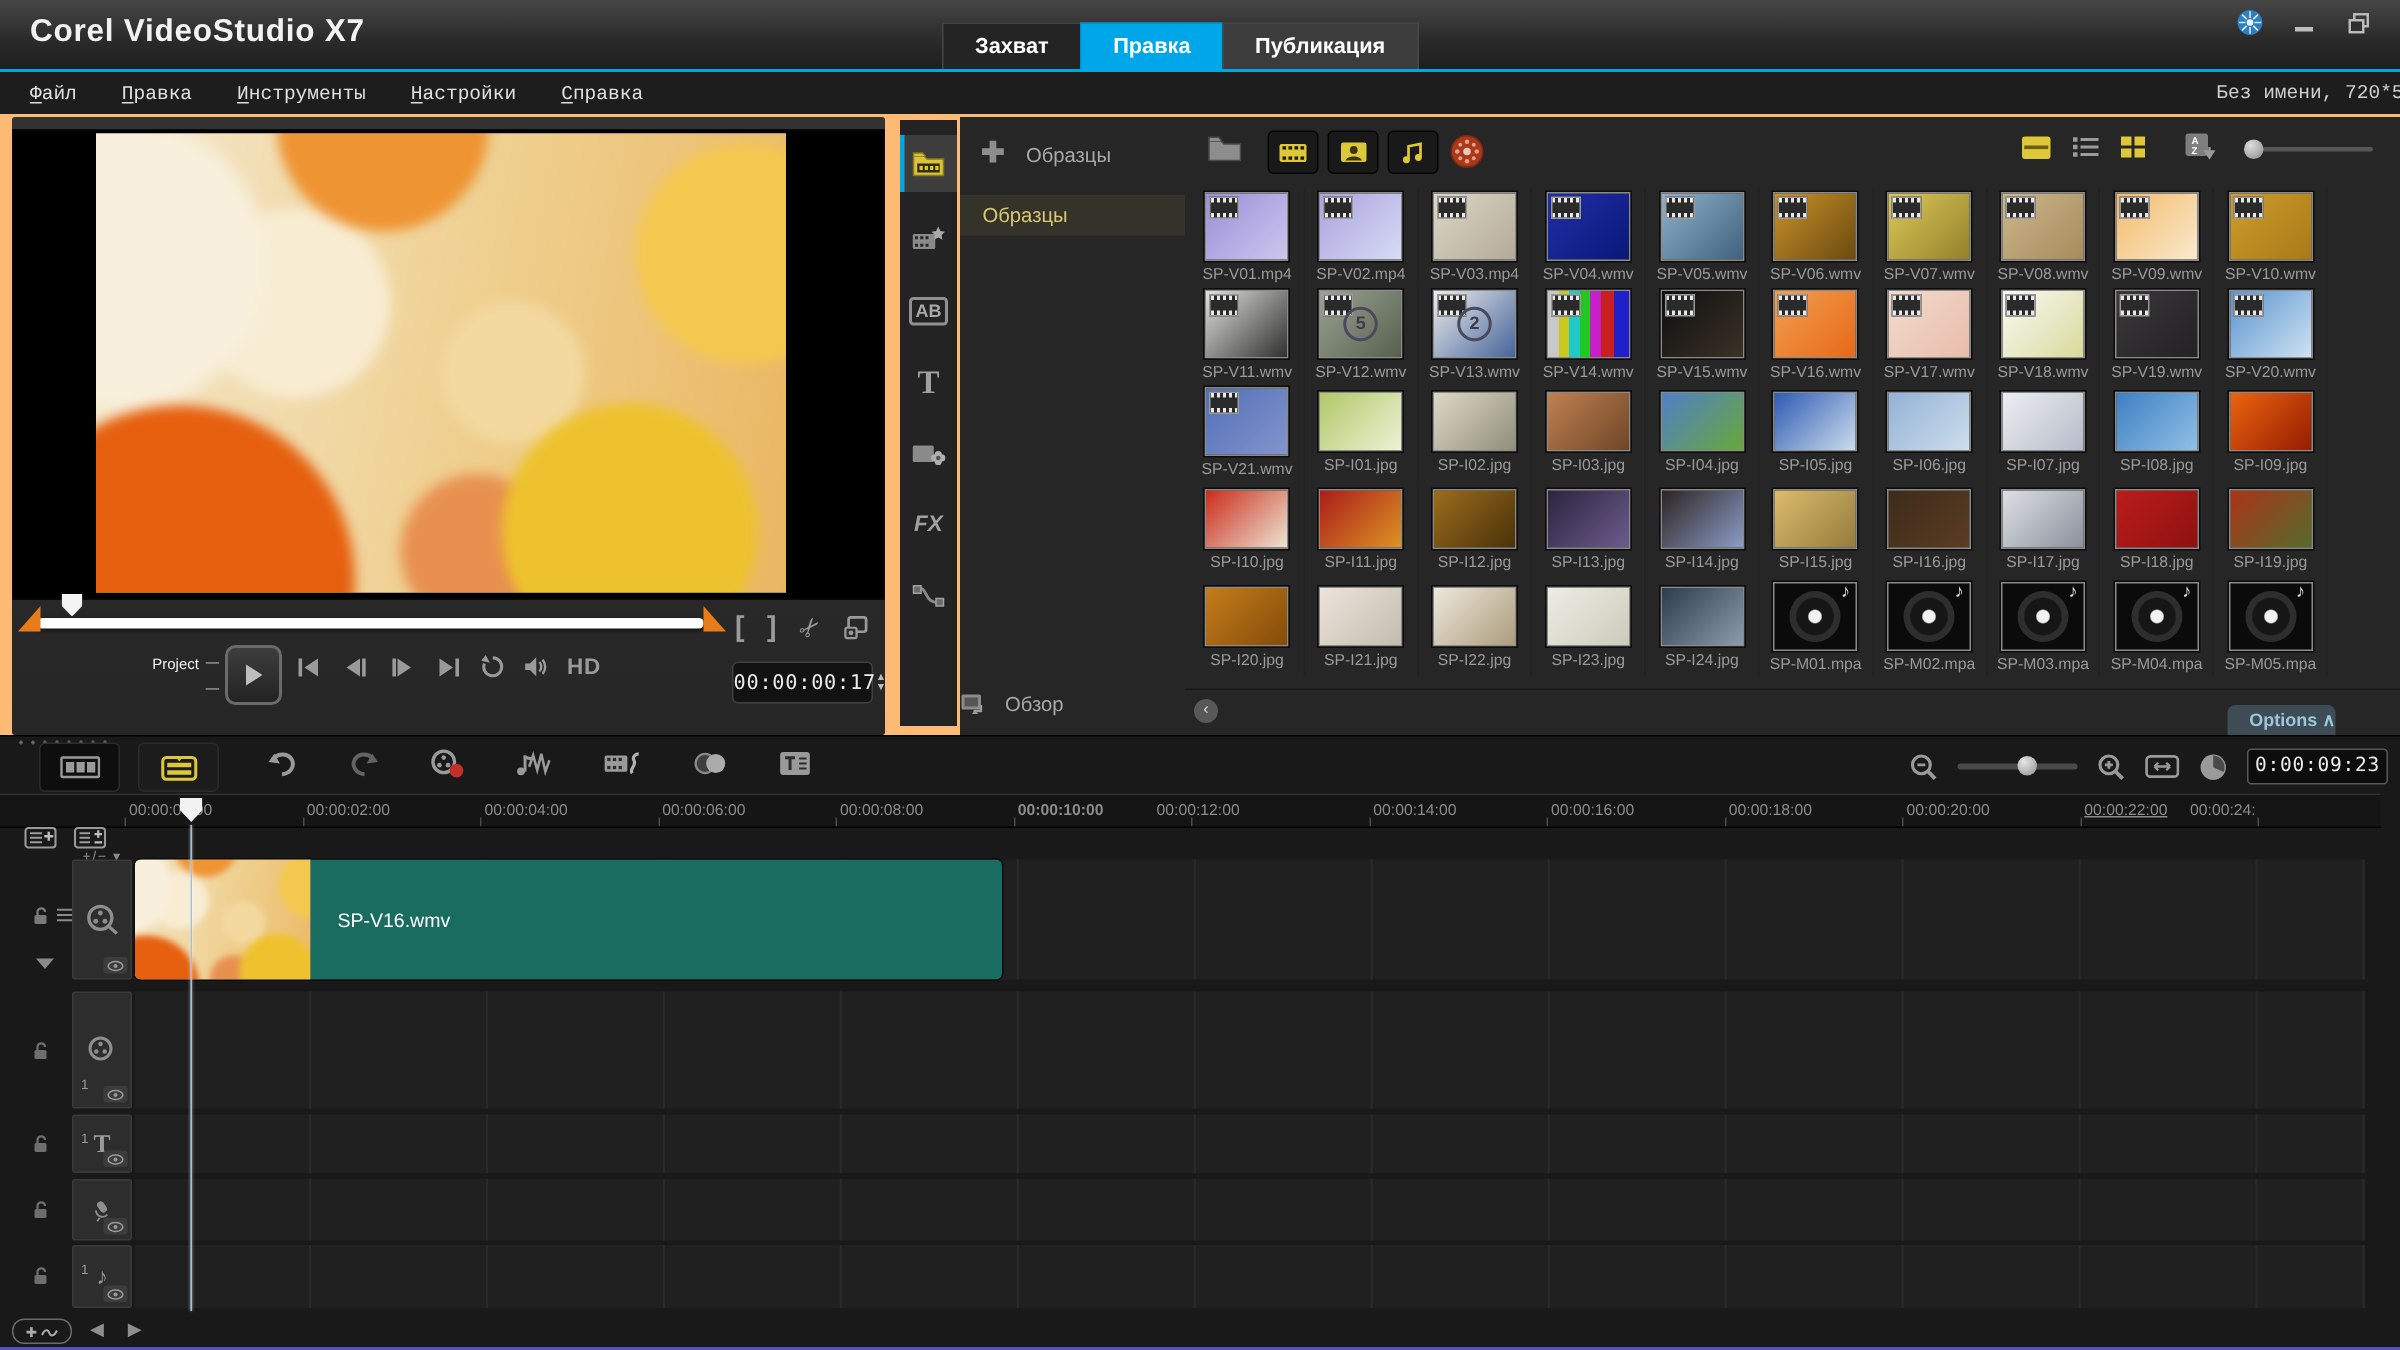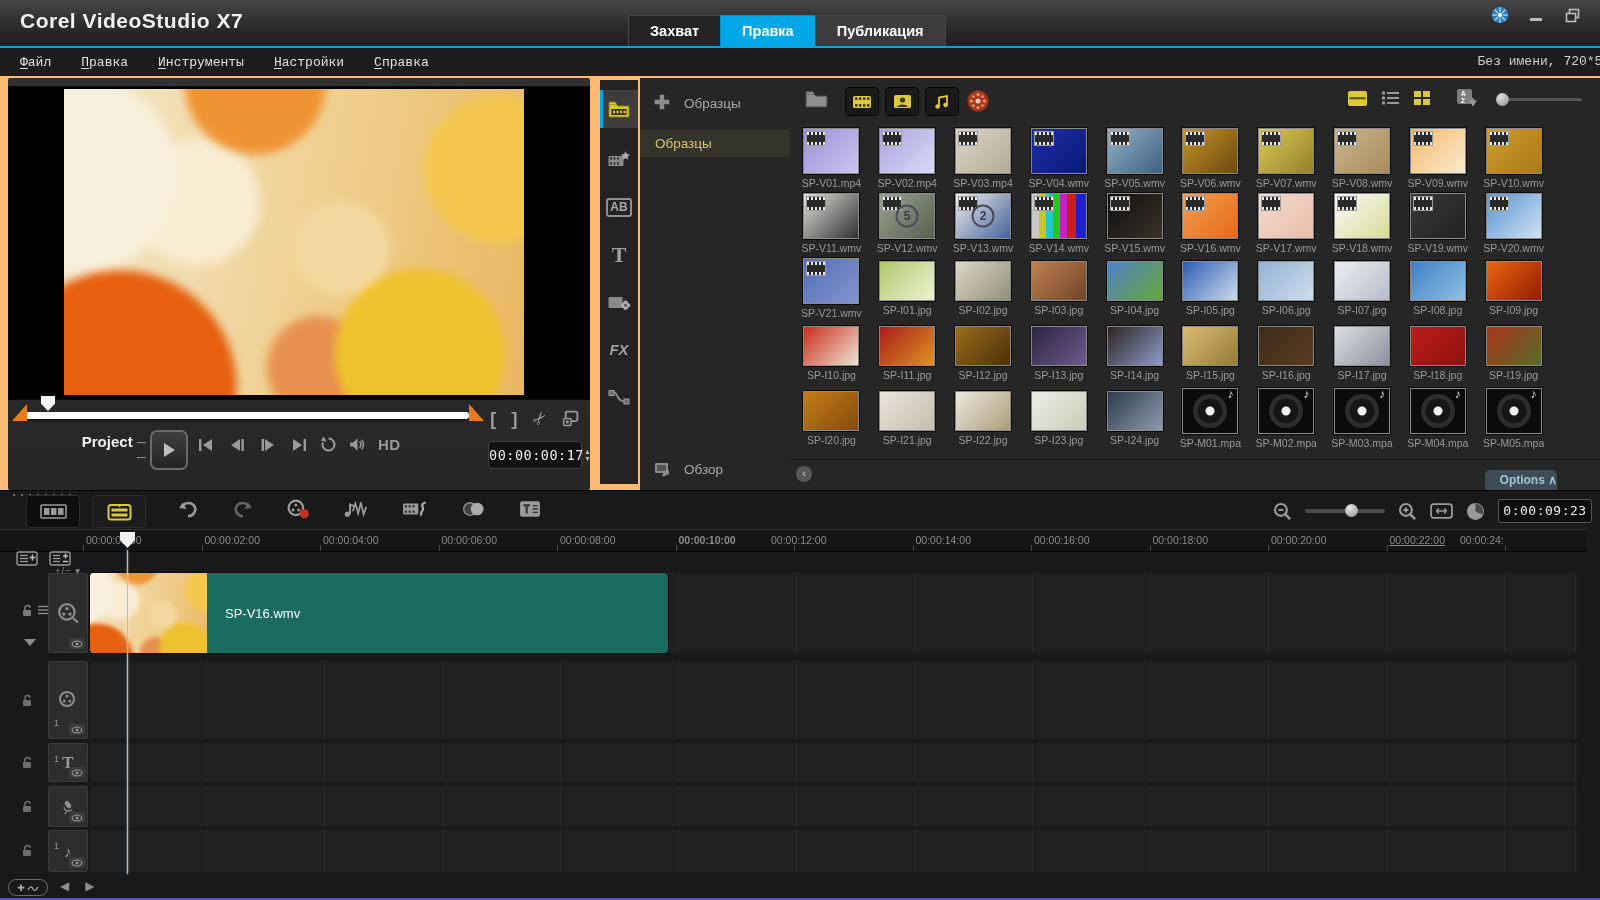--- a/index.html
+++ b/index.html
@@ -51,21 +51,21 @@
     border-radius:3px;box-shadow:0 1px 3px rgba(0,0,0,.7);}
   .trim-handle{position:absolute;top:326px;width:0;height:0;}
   .trim-handle.left{left:4px;border-left:15px solid transparent;border-bottom:17px solid #e87c1a;}
   .trim-handle.right{left:461px;border-right:15px solid transparent;border-bottom:17px solid #e87c1a;}
   .scrub-thumb{position:absolute;left:33px;top:318px;width:14px;height:15px;background:#f4f4f4;
     clip-path:polygon(0 0,100% 0,100% 52%,50% 100%,0 52%);box-shadow:0 1px 2px #000;}
   .trim-icons{position:absolute;left:482px;top:330px;display:flex;gap:15px;align-items:center;color:#9a9a9a;}
   .bracket{font-size:19px;font-weight:bold;color:#9a9a9a;line-height:18px;}
   .scissors{font-size:17px;transform:rotate(-50deg);}
   .pv-labels{position:absolute;left:38px;top:356px;width:100px;text-align:right;line-height:15px;}
-  .pv-labels .project{font-size:15px;font-weight:bold;color:#f0f0f0;}
+  .pv-labels .project{font-size:10px;font-weight:normal;color:#f0f0f0;}
   .pv-labels .clip{font-size:12.5px;font-weight:bold;color:#6e6e6e;}
   .pv-labels .tie{color:#888;}
   .play-btn{position:absolute;left:142px;top:352px;width:34px;height:36px;border:2px solid #6a6a6a;
     border-radius:7px;background:linear-gradient(#3e3e3e,#232323);display:flex;align-items:center;justify-content:center;cursor:pointer;}
   .transport{position:absolute;left:188px;top:358px;display:flex;gap:11px;align-items:center;}
   .tbtn{cursor:pointer;display:flex;align-items:center;}
   .hd{font-size:15px;font-weight:bold;color:#9a9a9a;letter-spacing:.5px;}
   .pv-timecode{position:absolute;left:480px;top:363px;width:92px;height:26px;background:#121212;
     border:1px solid #404040;border-radius:4px;display:flex;align-items:center;}
   .tc-text{flex:1;text-align:center;font-family:"DejaVu Sans Mono",monospace;font-size:13.5px;
@@ -79,21 +79,21 @@
   .ab-box{border:2px solid #909090;border-radius:3px;padding:0 2px;color:#a8a8a8;font-weight:bold;font-size:12px;line-height:15px;}
   .t-glyph{font-family:"Liberation Serif",serif;font-size:22px;font-weight:bold;color:#a0a0a0;}
   .fx-glyph{font-size:15px;font-weight:bold;font-style:italic;color:#a0a0a0;}
   
   .lib-left{position:absolute;left:640px;top:78px;width:150px;height:412px;background:#262626;border-right:1px solid #191919;}
   .add-row{position:absolute;left:14px;top:16px;display:flex;gap:14px;align-items:center;cursor:pointer;}
   .plus-glyph{font-size:19px;font-weight:bold;color:#8d8d8d;line-height:18px;}
   .add-label{font-size:13.5px;color:#a9a9a9;}
   .category-row{position:absolute;left:0;top:52px;width:150px;height:27px;background:#34332a;
     color:#d9c671;font-size:13.5px;line-height:27px;padding-left:15px;box-sizing:border-box;cursor:pointer;}
-  .browse-row{position:absolute;left:14px;bottom:13px;display:flex;gap:10px;align-items:center;cursor:pointer;}
+  .browse-row{position:absolute;left:0;bottom:13px;display:flex;gap:10px;align-items:center;cursor:pointer;}
   .browse-label{font-size:13.5px;color:#a9a9a9;}
   .lib-main{position:absolute;left:790px;top:78px;width:810px;height:412px;background:#262626;}
   .lib-toolbar{position:absolute;left:0;top:0;right:0;height:46px;}
   .lt-folder{position:absolute;left:14px;top:11px;cursor:pointer;}
   .filter-btn{position:absolute;top:9px;width:32px;height:27px;background:#191919;border:1px solid #050505;
     border-radius:4px;display:flex;align-items:center;justify-content:center;cursor:pointer;}
   .view-icons{position:absolute;right:122px;top:10px;display:flex;gap:13px;align-items:center;}
   .vbtn{cursor:pointer;}
   .lib-slider{position:absolute;right:18px;top:20px;width:86px;height:3px;background:#555;border-radius:2px;cursor:pointer;}
   .lib-slider .knob{position:absolute;left:0;top:-5px;width:13px;height:13px;border-radius:50%;

